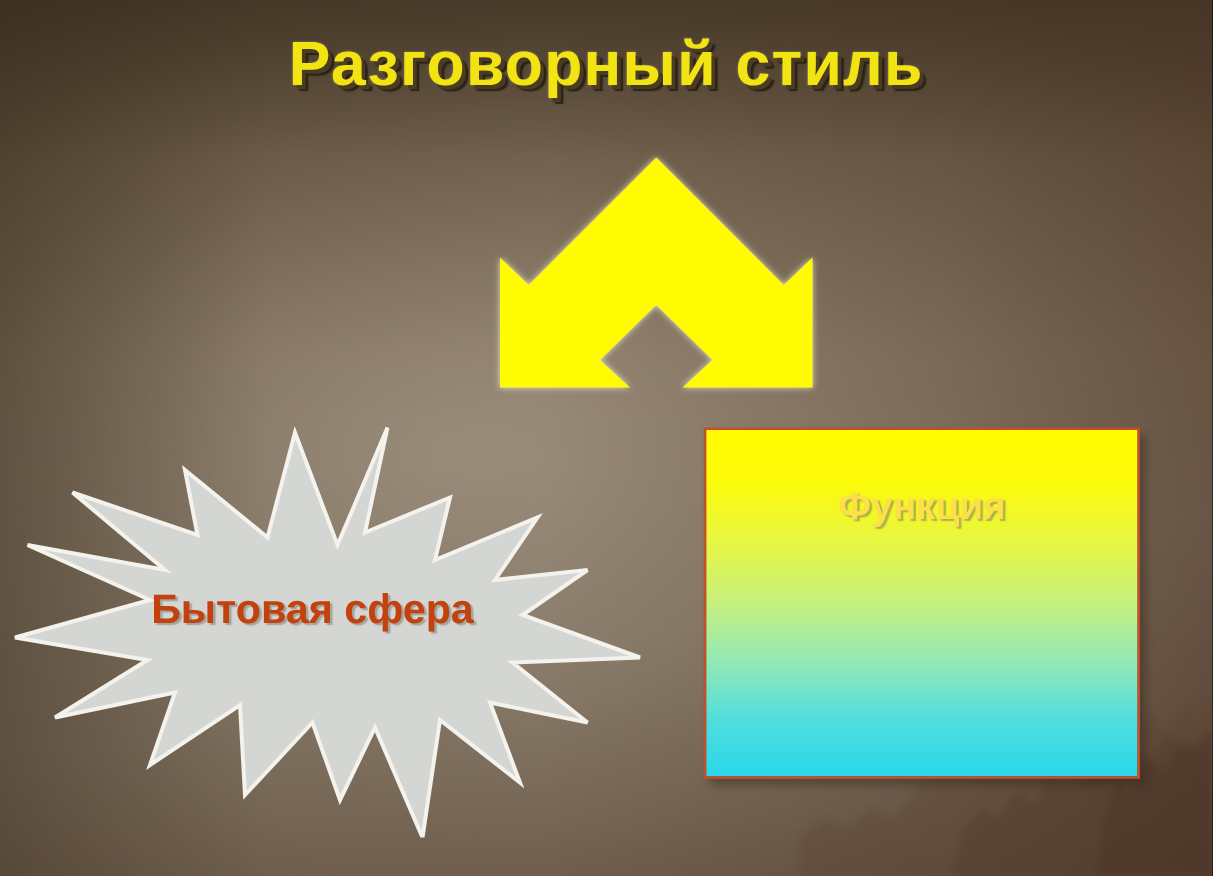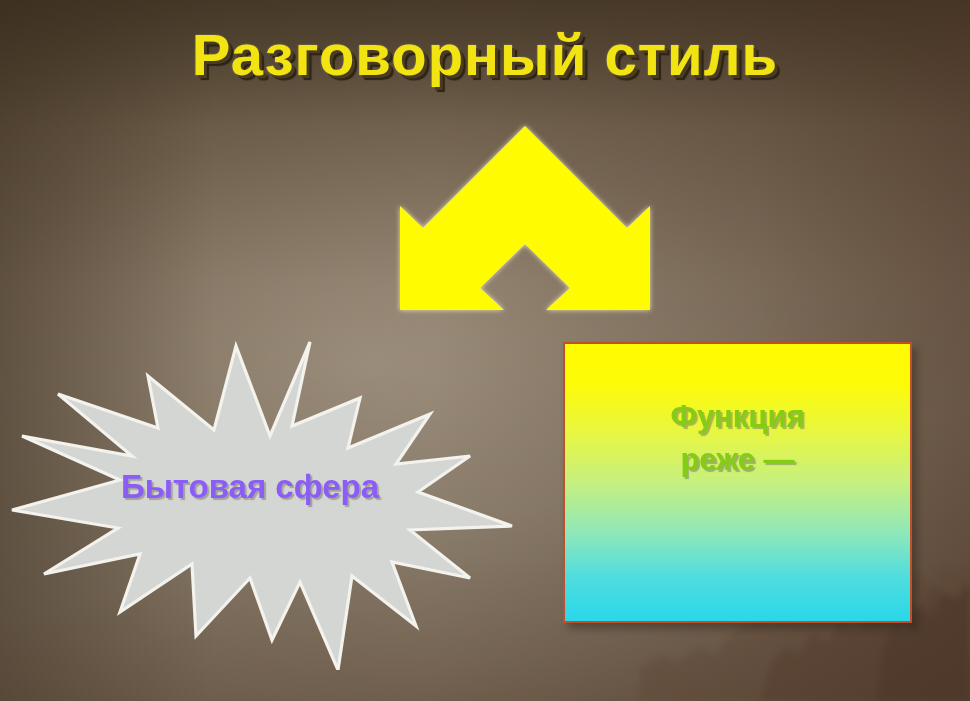--- a/index.html
+++ b/index.html
@@ -39,21 +39,21 @@
     filter: blur(3px);
     opacity: 0.85;
   }
   
   #title {
     position: absolute;
     left: 0;
     top: 26px;
     width: 970px;
     text-align: center;
-    font-size: 58px;
+    font-size: 50px;
     font-weight: bold;
     letter-spacing: 1px;
     color: #f2e312;
     text-shadow:
        3px 3px 0 #4a3c22,
        5px 5px 1px rgba(36,28,14,0.85),
        0 0 2px rgba(255,255,160,0.35);
     white-space: nowrap;
     line-height: 1.0;
   }
@@ -74,21 +74,21 @@
     height: 330px;
   }
   #star-label {
     position: absolute;
     left: 30px;
     top: 468px;
     width: 440px;
     text-align: center;
     font-size: 33px;
     font-weight: bold;
-    color: #8b5cf6;
+    color: #c2410c;
     text-shadow: 2px 2px 1px rgba(120,120,110,0.55);
     white-space: nowrap;
   }
   
   #box {
     position: absolute;
     left: 563px;
     top: 342px;
     width: 349px;
     height: 281px;
@@ -100,27 +100,27 @@
         #c6f07f 50%,
         #8fe8b8 68%,
         #4fddde 84%,
         #2ad7ea 100%);
     box-sizing: border-box;
     box-shadow: 5px 6px 7px rgba(40,28,18,0.38);
   }
   #box-text {
     position: absolute;
     left: 563px;
-    top: 396px;
+    top: 384px;
     width: 349px;
     text-align: center;
     font-size: 31px;
     font-weight: bold;
     line-height: 1.38;
-    color: #84cc16;
+    color: #fde047;
     text-shadow: 2px 2px 1px rgba(110,110,110,0.5);
   }
   #box-text span { display: block; }
 </style>
 </head>
 <body>
 
 <div id="slide">
 
   <div id="bg-base"></div>
@@ -184,16 +184,15 @@
              L214,90
              L236,6
              L270,96 Z" fill="#d4d6d3" stroke="#f3f2ec" stroke-width="3.2" stroke-linejoin="miter"></path>
   </svg>
 
   <div id="star-label">Бытовая сфера</div>
 
   <div id="box"></div>
   <div id="box-text">
     <span>Функция</span>
-    <span>реже —</span>
   </div>
 
 </div>
 
 </body></html>

